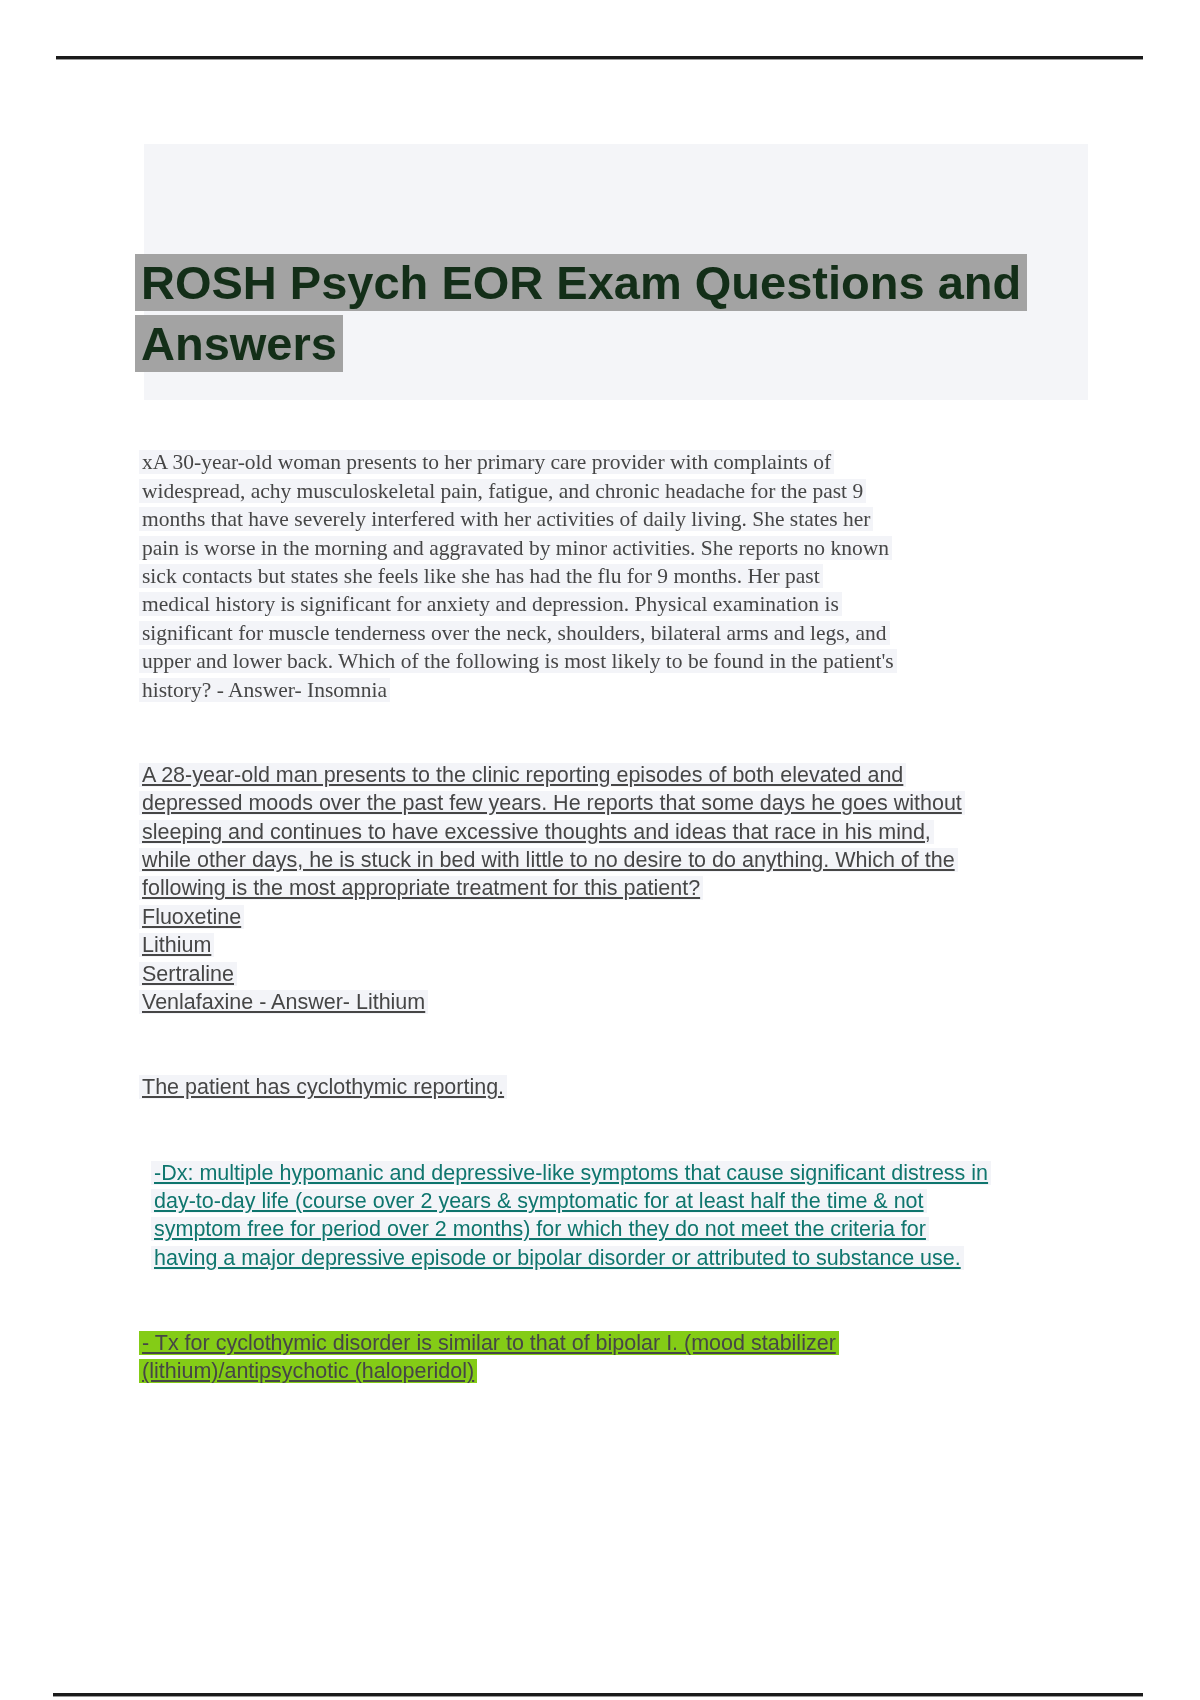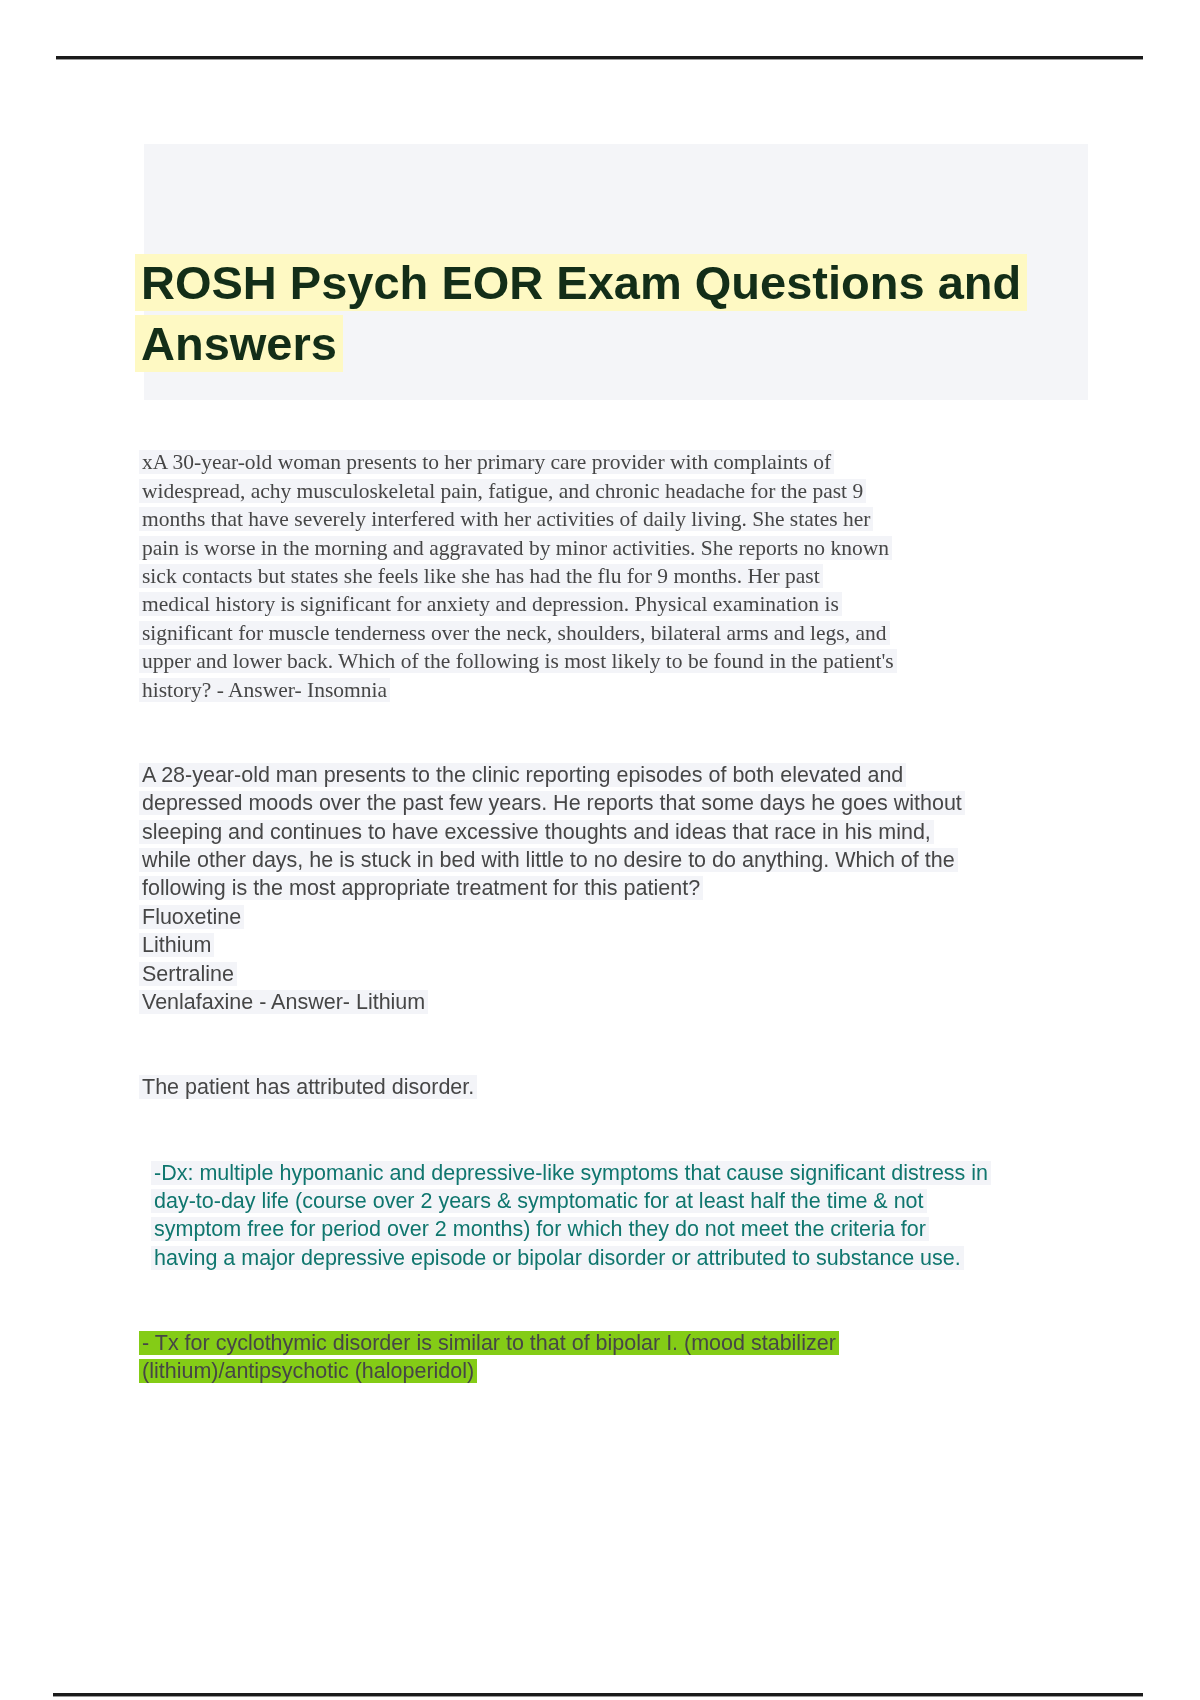--- a/index.html
+++ b/index.html
@@ -50,60 +50,60 @@
     position: absolute;
     left: 139px;
     top: 420px;
     width: 1010px;
     font-size: 21.5px;
     line-height: 28.4px;
     color: #464646;
     white-space: pre-line;
   }
   .para { margin: 0; }
-  .para + .para { margin-top: 28.4px; }
+  .para + .para { margin-top: 28.4px; text-decoration: underline; }
   .para.gap-lg { margin-top: 48px; }
   .para .shade {
     background: #f3f4f8;
     padding: 0 3px;
     -webkit-box-decoration-break: clone;
     box-decoration-break: clone;
   }
 </style>
 </head>
 <body>
 
 <div class="page">
 
   <div class="rule rule-top" style="background: rgb(27, 27, 27);"></div>
 
   <div class="title-panel" style="background: rgb(244, 245, 248);"></div>
 
-  <h1 class="title"><span class="hl" style="background: #fef9c3; color: rgb(19, 46, 24); margin-top: 48px;">ROSH Psych EOR Exam Questions and Answers</span></h1>
+  <h1 class="title"><span class="hl" style="background: #a3a3a3; color: rgb(19, 46, 24); margin-top: 48px;">ROSH Psych EOR Exam Questions and Answers</span></h1>
 
   <div class="content">
     <p class="para" style="color: rgb(70, 70, 70); font-family: Liberation Serif, serif;"><span class="shade" style="background: rgb(243, 244, 248);">xA 30-year-old woman presents to her primary care provider with complaints of
 widespread, achy musculoskeletal pain, fatigue, and chronic headache for the past 9
 months that have severely interfered with her activities of daily living. She states her
 pain is worse in the morning and aggravated by minor activities. She reports no known
 sick contacts but states she feels like she has had the flu for 9 months. Her past
 medical history is significant for anxiety and depression. Physical examination is
 significant for muscle tenderness over the neck, shoulders, bilateral arms and legs, and
 upper and lower back. Which of the following is most likely to be found in the patient's
 history? - Answer- Insomnia</span></p>
     <p class="para" style="color: rgb(70, 70, 70);"><span class="shade" style="background: rgb(243, 244, 248);">A 28-year-old man presents to the clinic reporting episodes of both elevated and
 depressed moods over the past few years. He reports that some days he goes without
 sleeping and continues to have excessive thoughts and ideas that race in his mind,
 while other days, he is stuck in bed with little to no desire to do anything. Which of the
 following is the most appropriate treatment for this patient?
 Fluoxetine
 Lithium
 Sertraline
 Venlafaxine - Answer- Lithium</span></p>
-    <p class="para" style="color: rgb(70, 70, 70);"><span class="shade" style="background: rgb(243, 244, 248);">The patient has attributed disorder.</span></p>
+    <p class="para" style="color: rgb(70, 70, 70);"><span class="shade" style="background: rgb(243, 244, 248);">The patient has cyclothymic reporting.</span></p>
     <p class="para" style="color: #0f766e; margin-left: 12px;"><span class="shade" style="background: rgb(243, 244, 248);">-Dx: multiple hypomanic and depressive-like symptoms that cause significant distress in
 day-to-day life (course over 2 years &amp; symptomatic for at least half the time &amp; not
 symptom free for period over 2 months) for which they do not meet the criteria for
 having a major depressive episode or bipolar disorder or attributed to substance use.</span></p>
     <p class="para" style="color: rgb(70, 70, 70);"><span class="shade" style="background: #84cc16;">- Tx for cyclothymic disorder is similar to that of bipolar I. (mood stabilizer
 (lithium)/antipsychotic (haloperidol)</span></p>
   </div>
 
   <div class="rule rule-bottom" style="background: rgb(27, 27, 27);"></div>
 

